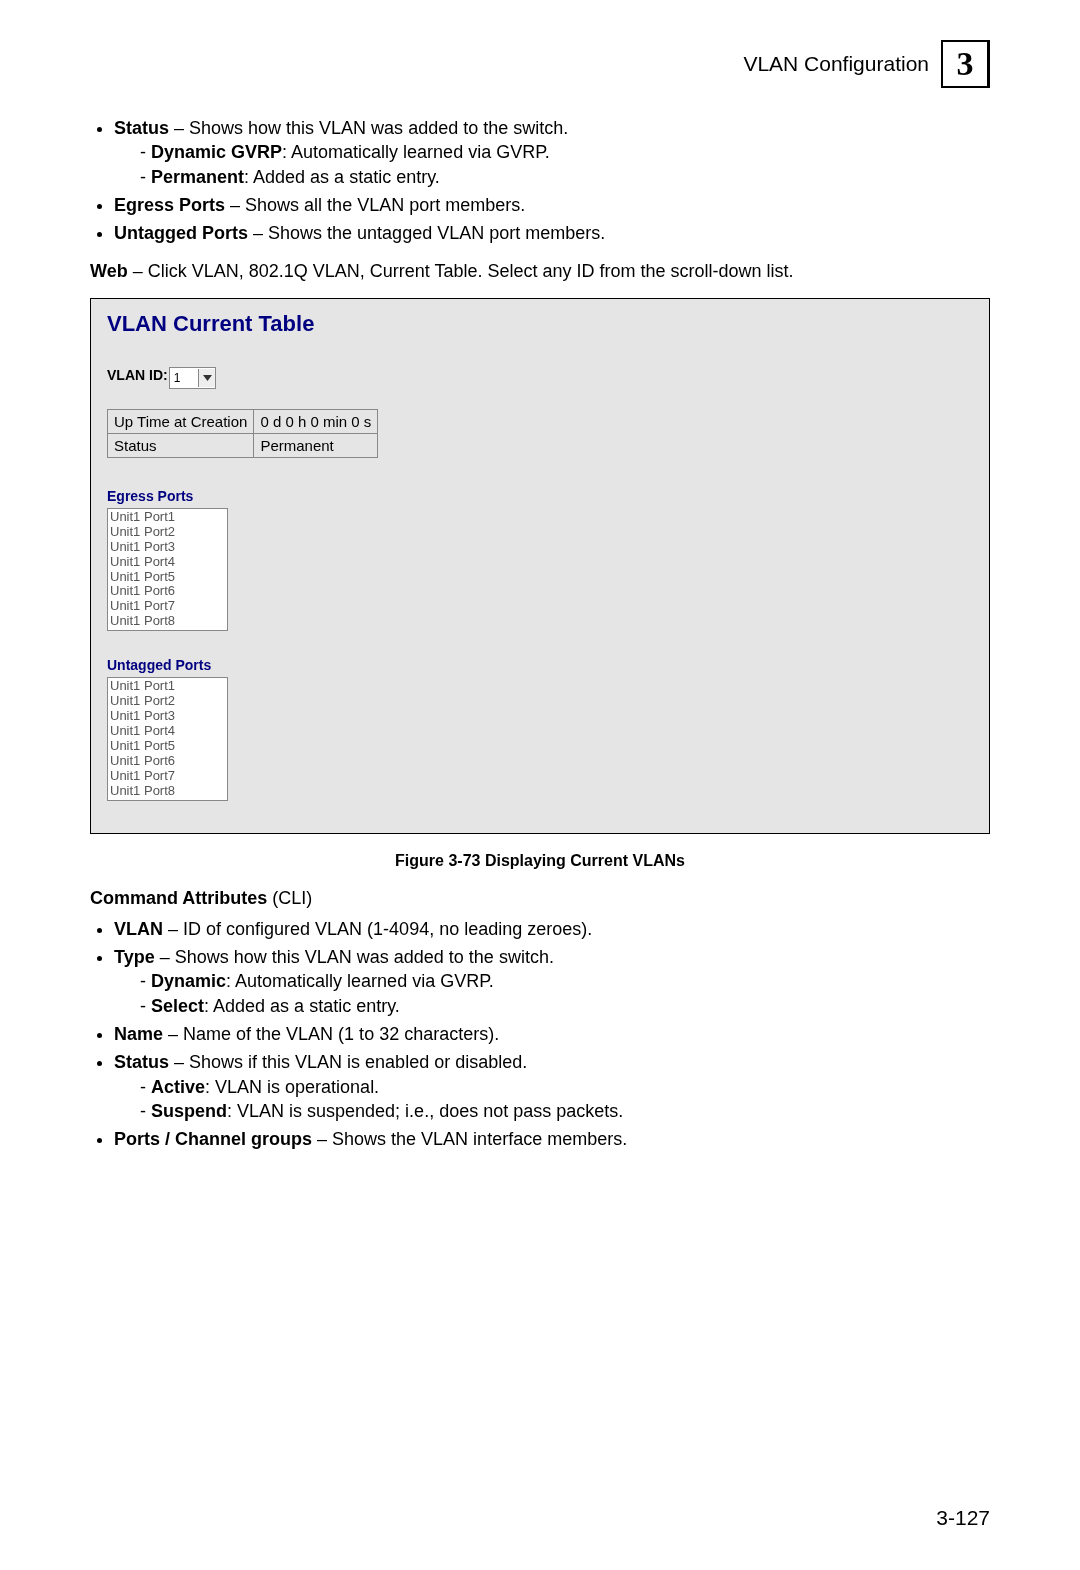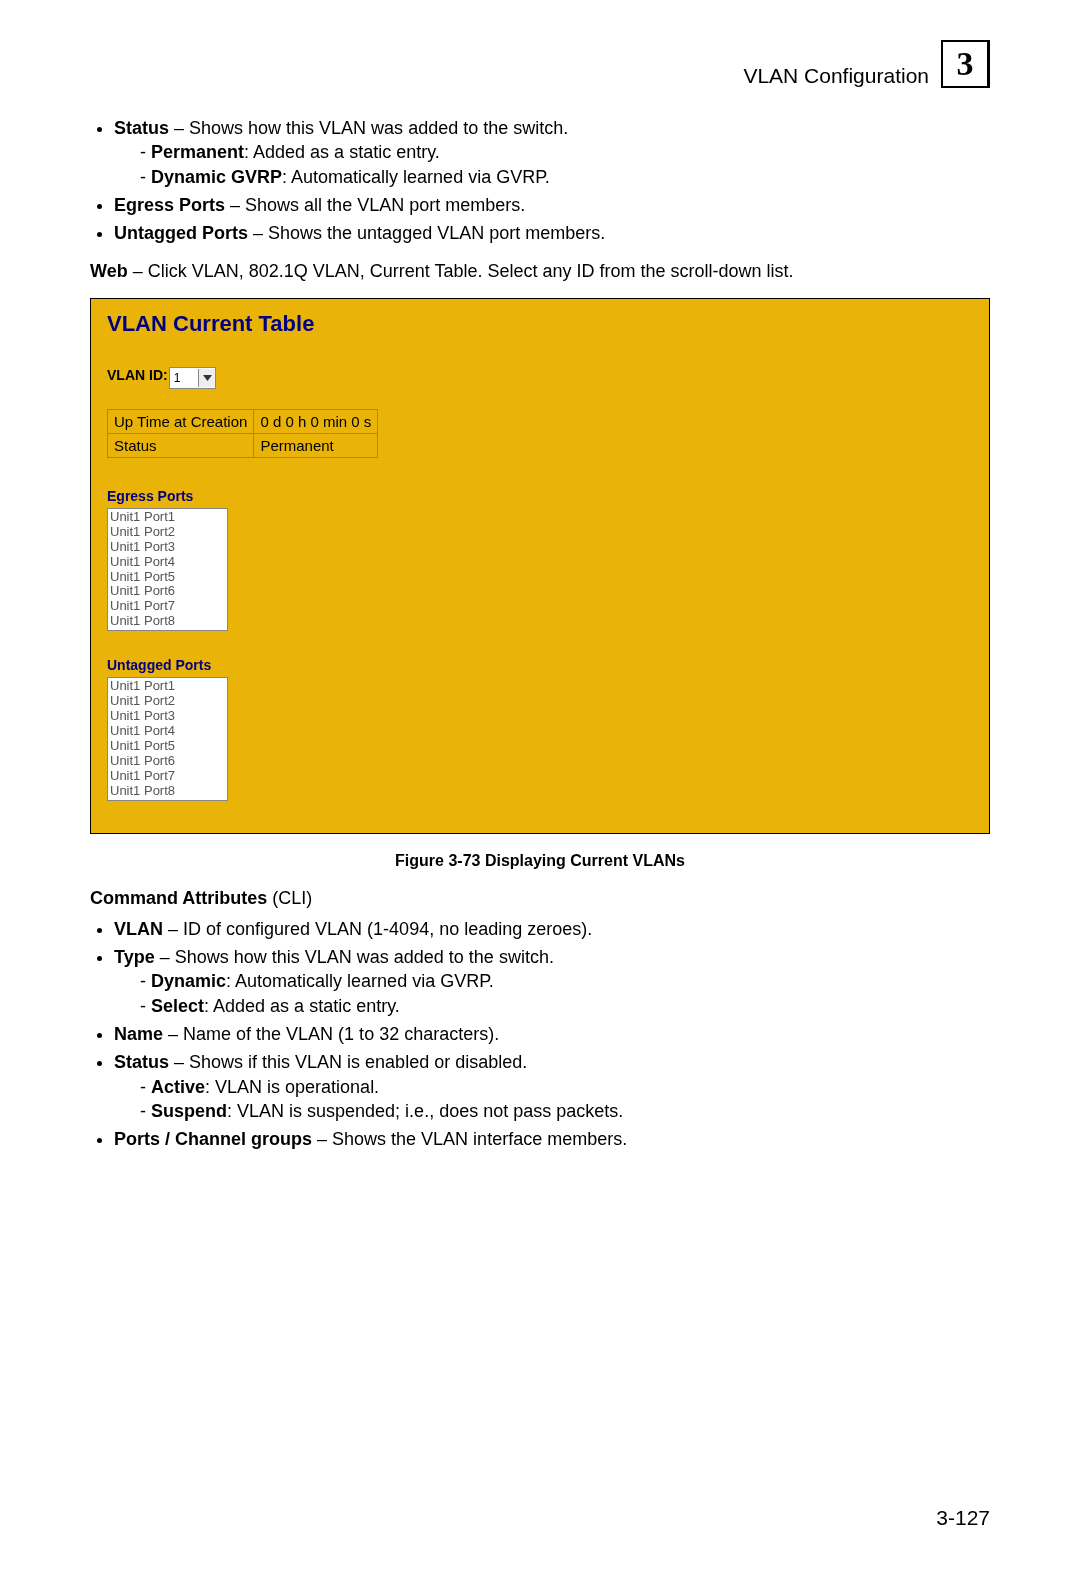--- a/index.html
+++ b/index.html
@@ -13,21 +13,21 @@
   }
   .page {
     padding: 40px 90px 40px 90px;
     box-sizing: border-box;
     width: 1080px;
     min-height: 1570px;
     position: relative;
   }
   .header-row {
     display: flex;
-    align-items: flex-end;
+    align-items: center;
     justify-content: flex-end;
     margin-bottom: 28px;
   }
   .header-title {
     font-size: 21px;
     margin-right: 12px;
   }
   .chapter-box {
     width: 44px;
     height: 44px;
@@ -51,21 +51,21 @@
   .subdash {
     margin-left: 26px;
     line-height: 1.35;
   }
   .bold { font-weight: bold; }
   .para { margin: 14px 0; line-height: 1.35; }
   .panel {
     border: 1px solid #000;
     padding: 10px 16px 22px 16px;
     margin-top: 8px;
-    background: #eab308;
+    background: #e5e5e5;
   }
   .panel-title {
     color: #000080;
     font-weight: bold;
     font-size: 22px;
     font-family: Verdana, Arial, sans-serif;
     margin: 2px 0 30px 0;
   }
   .vlanid-row {
     font-family: Verdana, Arial, sans-serif;
@@ -152,22 +152,22 @@
 
 <div class="page">
   <div class="header-row">
     <span class="header-title">VLAN Configuration</span>
     <span class="chapter-box">3</span>
   </div>
 
   <ul class="bullets">
     <li>
       <span class="bold">Status</span><span> – </span><span>Shows how this VLAN was added to the switch.</span>
+      <div class="subdash">- <span class="bold">Dynamic GVRP</span><span>: Automatically learned via GVRP.</span></div>
       <div class="subdash">- <span class="bold">Permanent</span><span>: Added as a static entry.</span></div>
-      <div class="subdash">- <span class="bold">Dynamic GVRP</span><span>: Automatically learned via GVRP.</span></div>
     </li>
     <li>
       <span class="bold">Egress Ports</span><span> – </span><span>Shows all the VLAN port members.</span>
     </li>
     <li>
       <span class="bold">Untagged Ports</span><span> – </span><span>Shows the untagged VLAN port members.</span>
     </li>
   </ul>
 
   <p class="para">

